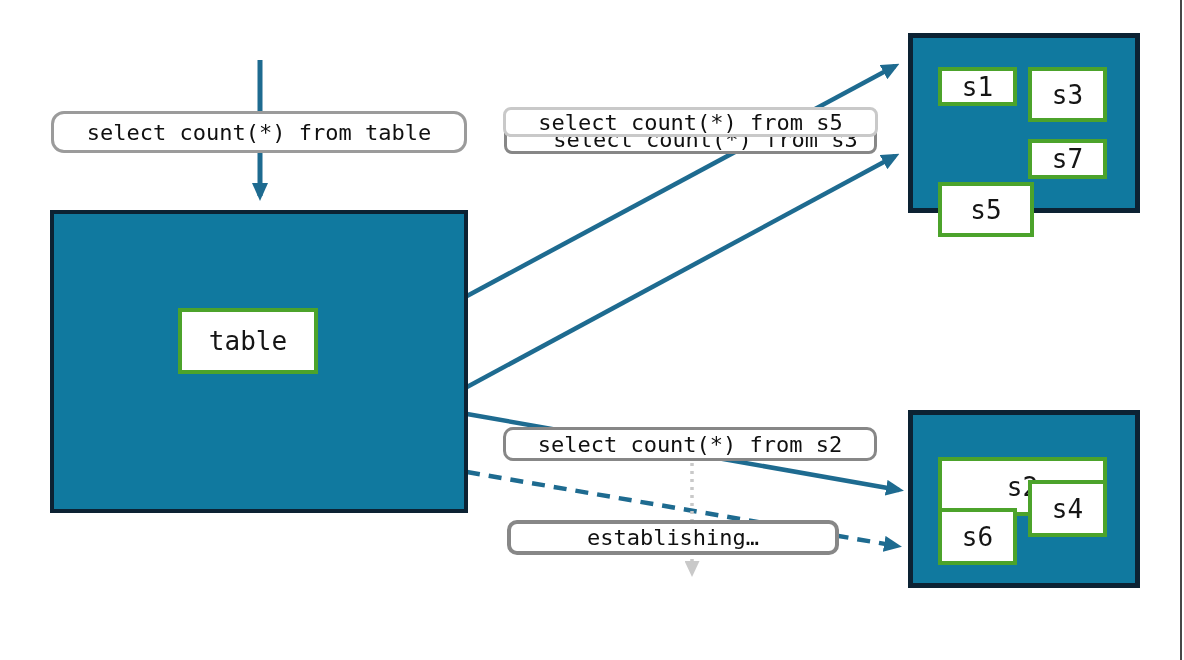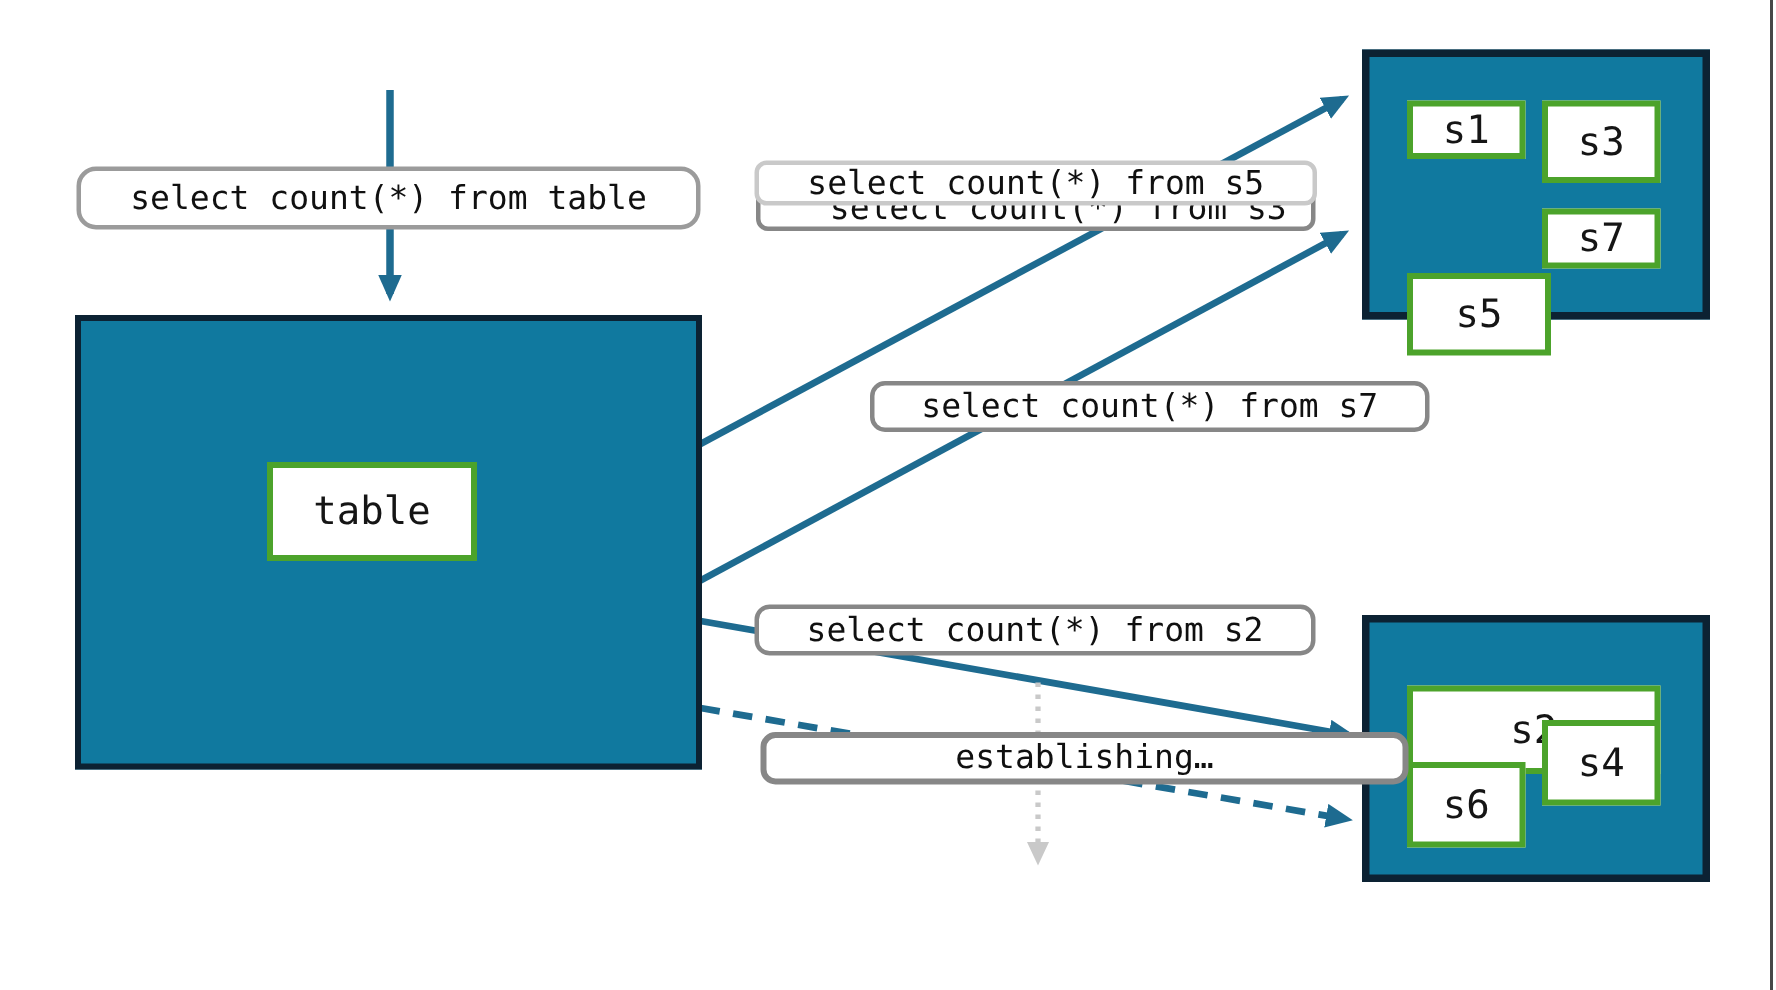--- a/index.html
+++ b/index.html
@@ -82,28 +82,25 @@
   </div>
 
   <div class="qlabel light" style="left:503px;top:95px;width:375px;height:30px;border-radius:8px;">
     <span>select count(*) from s5</span>
   </div>
 
   <div class="qlabel" style="left:504px;top:124px;width:373px;height:30px;border-radius:8px;padding-left:30px;">
     <span>select count(*) from s3</span>
   </div>
 
-  <div class="qlabel" style="left:580px;top:254px;width:373px;height:34px;">
-    <span>select count(*) from s7</span>
-  </div>
 
-  <div class="qlabel" style="left:503px;top:403px;width:374px;height:34px;">
+  <div class="qlabel" style="left:503px;top:427px;width:374px;height:34px;">
     <span>select count(*) from s2</span>
   </div>
 
-  <div class="qlabel" style="left:507px;top:488px;width:432px;height:35px;border-width:4px;">
+  <div class="qlabel" style="left:507px;top:520px;width:332px;height:35px;border-width:4px;">
     <span>establishing…</span>
   </div>
 
 
   <div class="slide-edge"></div>
 
 </div>
 
 </body></html>

